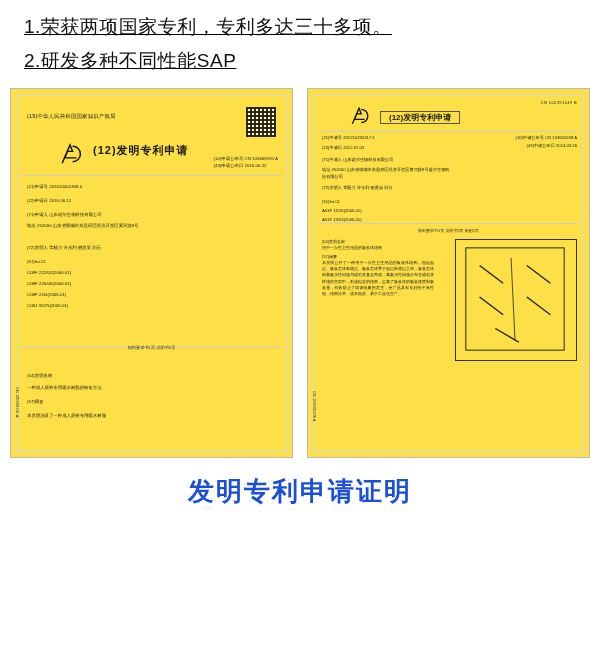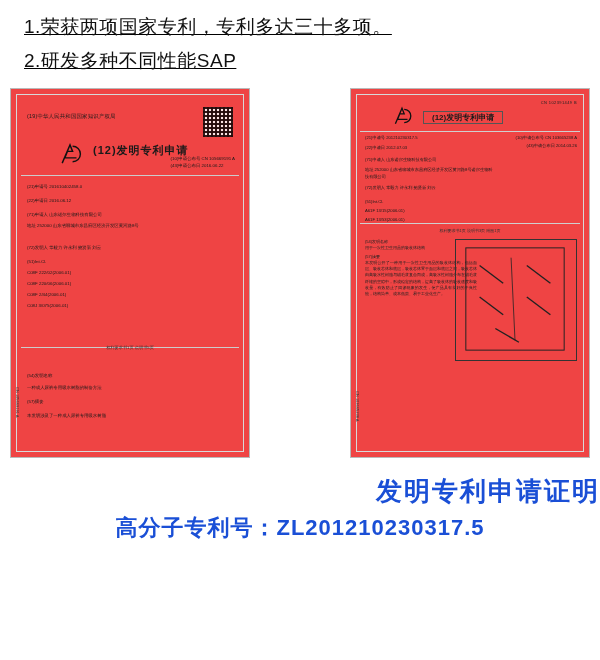--- a/index.html
+++ b/index.html
@@ -31,23 +31,23 @@
 
   
   .docs {
     display: flex;
     justify-content: space-between;
     padding: 6px 10px 0 10px;
     box-sizing: border-box;
     width: 600px;
   }
   .doc {
-    width: 240px;
+    width: 283px;
     height: 370px;
-    background: #ef4444;
+    background: #fde047;
     border: 1px solid #b9b9b9;
     box-sizing: border-box;
     position: relative;
     padding: 8px 22px;
     overflow: hidden;
     font-size: 4.4px;
     line-height: 7px;
     color: #1a1a1a;
   }
   .doc .inner {
@@ -201,21 +201,20 @@
     margin-top: 14px;
     text-align: center;
     color: #1a4fd6;
   }
   .cap-title {
     font-size: 26px;
     font-weight: bold;
     letter-spacing: 2px;
     line-height: 38px;
     color: #1a4fd6;
-    text-align: right;
   }
   .cap-line {
     font-size: 22px;
     font-weight: bold;
     letter-spacing: 1px;
     line-height: 36px;
     color: #1a4fd6;
     white-space: nowrap;
   }
 </style>
@@ -323,14 +322,13 @@
         <line x1="56" y1="18" x2="60" y2="102" stroke="#222" stroke-width="0.8"></line>
       </svg>
     </div>
 
     <div class="r-side">CN 103665238 A</div>
   </div>
 </div>
 
 <div class="caption">
   <div class="cap-title">发明专利申请证明</div>
-  <div class="cap-line">高分子专利号：ZL201210230317.5</div>
 </div>
 
 </body></html>

